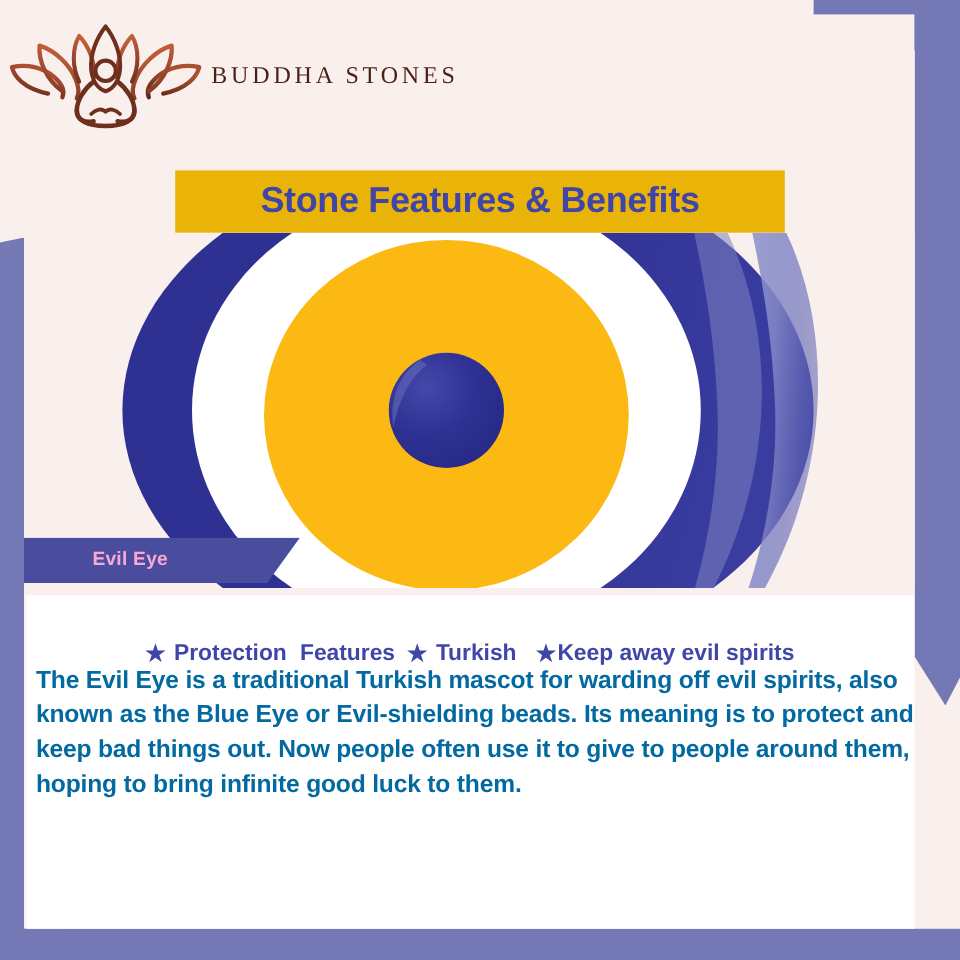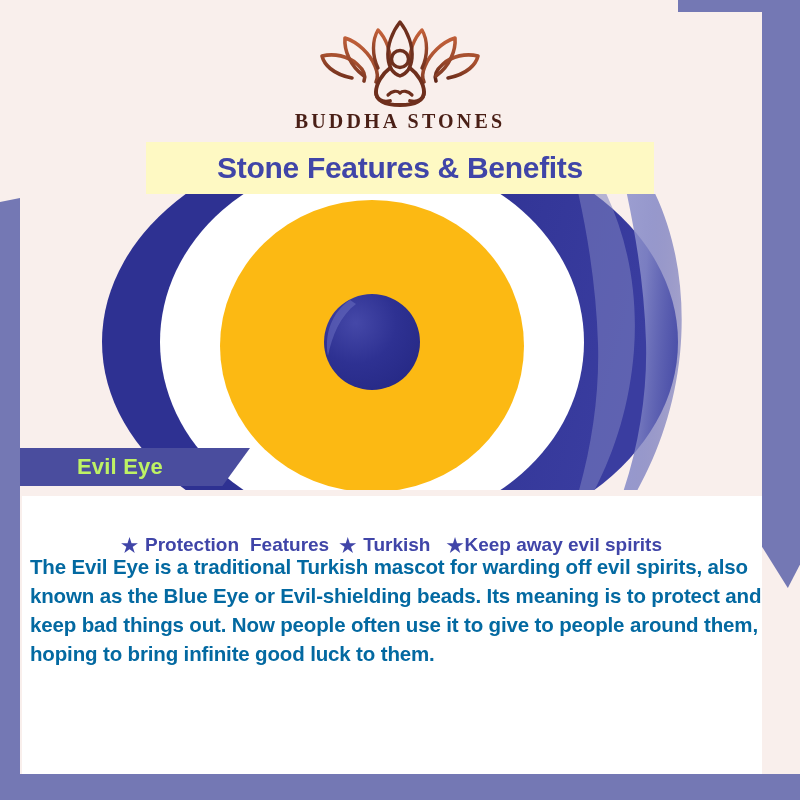--- a/index.html
+++ b/index.html
@@ -28,33 +28,33 @@
     background:#f9efec;
   }
   #sheet-bottom {
     position:absolute; left:22px; top:496px; width:740px; height:278px;
     background:#ffffff;
   }
 
   
   #logo-block {
     position:absolute; left:0; top:16px; width:800px;
-    display:flex; flex-direction:column; align-items:center;font-weight:bold;
+    display:flex; flex-direction:row; align-items:center;
   }
   #logo-mark { width:176px; height:92px; display:block; }
   #logo-wordmark {
     font-family:"Liberation Serif", serif;
     font-size:20px; letter-spacing:3.2px; color:#4a1f16;
     margin-top:2px;
   }
 
   
   #title-banner {
     position:absolute; left:146px; top:142px; width:508px; height:52px;
-    background:#fef9c3;
+    background:#eab308;
     display:flex; align-items:center; justify-content:center;
   }
   #title-text {
     font-size:30px; font-weight:bold; color:#4045a8;
     letter-spacing:-0.3px; white-space:nowrap;
   }
 
   
   #hero {
     position:absolute; left:20px; top:194px; width:742px; height:296px;
@@ -63,21 +63,21 @@
   #hero-svg { position:absolute; left:0; top:0; }
 
   
   #eye-label {
     position:absolute; left:20px; top:448px; width:230px; height:38px;
     background:#4a4d9e;
     clip-path: polygon(0 0, 100% 0, 88% 100%, 0 100%);
     display:flex; align-items:center;
   }
   #eye-label-text {
-    color:#bef264; font-size:22px; font-weight:bold;
+    color:#f9a8d4; font-size:16px; font-weight:bold;
     margin-left:57px; letter-spacing:0.2px;
   }
 
   
   #benefits {
     position:absolute; left:22px; top:518px; width:740px;
     display:flex; align-items:center; justify-content:center;
     color:#4045a8; font-size:19px; font-weight:bold;
     white-space:nowrap;
   }

